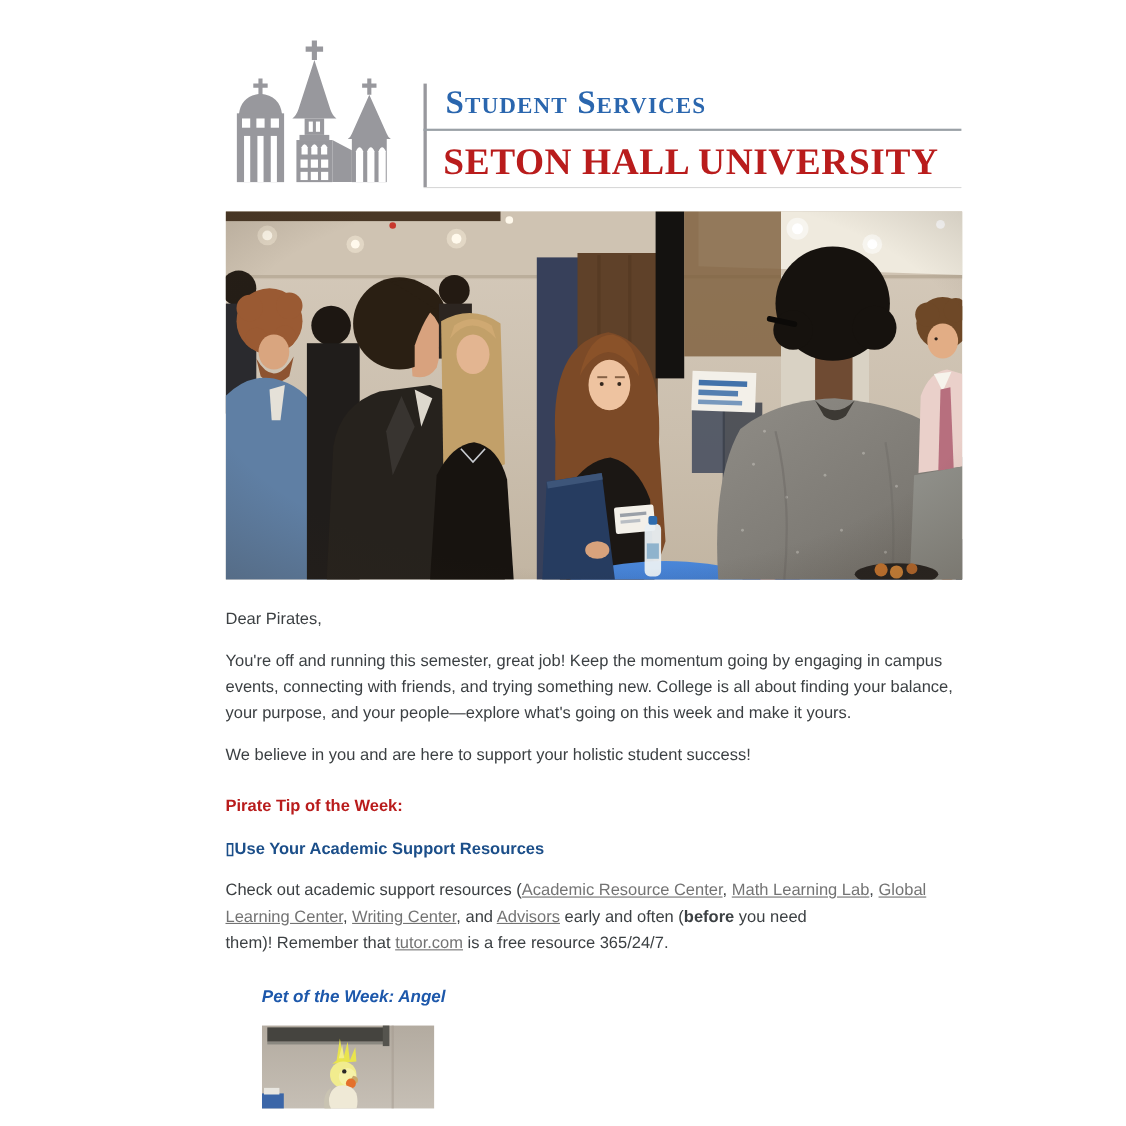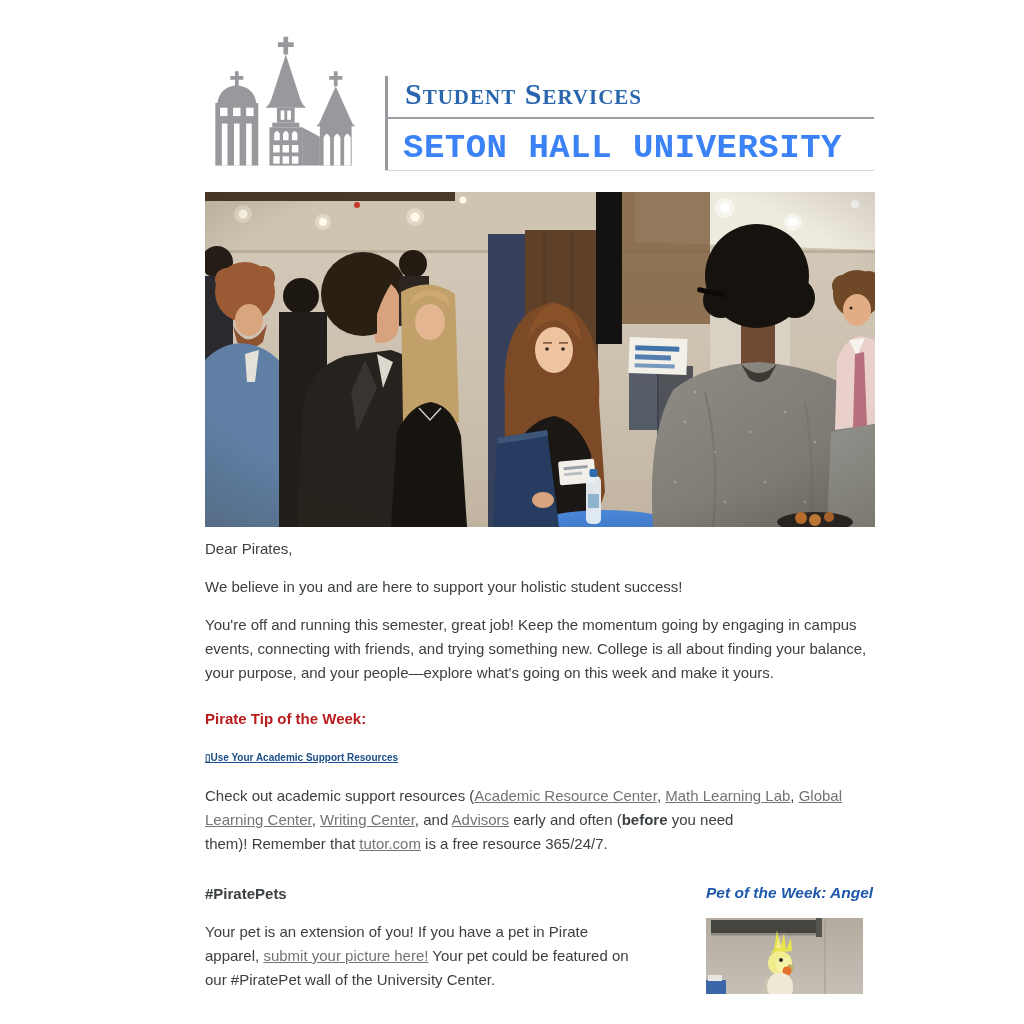--- a/index.html
+++ b/index.html
@@ -18,38 +18,38 @@
   .logo-dept {
     position: absolute; left: 377px; top: 77px;
     font-family: "Liberation Serif", serif;
     font-variant: small-caps; font-weight: 600;
     font-size: 30px; letter-spacing: 1px; color: #2a66ae;
     white-space: nowrap;
   }
   .logo-rule1 { position: absolute; left: 357px; top: 117px; width: 489px; height: 2px; background: #9aa0a6; }
   .logo-univ {
     position: absolute; left: 375px; top: 129px;
-    font-family: Liberation Mono, monospace;
+    font-family: Liberation Serif, serif;
     font-weight: 700; font-size: 34px; letter-spacing: 0.5px;
-    text-transform: uppercase; color: #3b82f6; white-space: nowrap;
+    text-transform: uppercase; color: #b91c1c; white-space: nowrap;
   }
   .logo-rule2 { position: absolute; left: 357px; top: 170px; width: 489px; height: 1px; background: #d8d8d8; }
 
   
   .hero { position: absolute; left: 177px; top: 192px; width: 670px; height: 335px; overflow: hidden; }
   .hero svg { display: block; }
 
   
   .content {
-    position: absolute; left: 177px; top: 537px; width: 670px;
+    position: absolute; left: 177px; top: 551px; width: 670px;
     font-size: 15px; line-height: 24px; color: #3c4043;
   }
   .content p { margin: 0 0 14px 0; }
   .tip-label { margin: 22px 0 0 0 !important; font-weight: 700; color: #b91c1c; }
-  .tip-heading { margin: 15px 0 0 0 !important; font-weight: 700; color: #1b4e89; font-size: 10px; text-decoration: underline; }
+  .tip-heading { margin: 15px 0 0 0 !important; font-weight: 700; color: #1b4e89; font-size: 15px; }
   .resources { margin: 14px 0 0 0 !important; }
   a.body-link { color: #737373; text-decoration: underline; cursor: pointer; }
   strong { font-weight: 700; }
 
   .two-col { display: flex; justify-content: space-between; margin-top: 26px; }
   .col-left { width: 440px; }
   .col-right { width: 202px; padding-left: 33px; }
   .pets-heading { font-weight: 700; margin: 0; }
   .pets-body { margin: 0; }
   .pet-week-heading {
@@ -283,32 +283,28 @@
       <ellipse cx="610" cy="330" rx="38" ry="10" fill="#272320"></ellipse>
       <circle cx="596" cy="326" r="6" fill="#c8762f"></circle>
         <circle cx="610" cy="328" r="6" fill="#d08438"></circle>
         <circle cx="624" cy="325" r="5" fill="#b96a2c"></circle>
       <rect width="670" height="335" fill="url(#vig)"></rect>
     </svg>
   </figure>
 
   <main class="content">
     <p class="greeting">Dear Pirates,</p>
+    <p>You're off and running this semester, great job! Keep the momentum going by engaging in campus events, connecting with friends, and trying something new. College is all about finding your balance, your purpose, and your people—explore what's going on this week and make it yours.</p>
     <p>We believe in you and are here to support your holistic student success!</p>
-    <p>You're off and running this semester, great job! Keep the momentum going by engaging in campus events, connecting with friends, and trying something new. College is all about finding your balance, your purpose, and your people—explore what's going on this week and make it yours.</p>
 
     <p class="tip-label">Pirate Tip of the Week:</p>
     <p class="tip-heading">▯Use Your Academic Support Resources</p>
     <p class="resources"><span>Check out academic support resources (</span><a href="#" class="body-link">Academic Resource Center</a><span>, </span><a href="#" class="body-link">Math Learning Lab</a><span>, </span><a href="#" class="body-link">Global Learning Center</a><span>, </span><a href="#" class="body-link">Writing Center</a><span>, and </span><a href="#" class="body-link">Advisors</a><span> early and often (</span><strong>before</strong><span> you need</span><br><span>them)! Remember that </span><a href="#" class="body-link">tutor.com</a><span> is a free resource 365/24/7.</span></p>
 
     <section class="two-col">
-      <div class="col-left">
-        <p class="pets-heading">#PiratePets</p>
-        <p class="pets-body"><span>Your pet is an extension of you! If you have a pet in Pirate apparel, </span><a href="#" class="body-link">submit your picture here!</a><span> Your pet could be featured on our #PiratePet wall of the University Center.</span></p>
-      </div>
       <div class="col-right">
         <p class="pet-week-heading">Pet of the Week: Angel</p>
         <figure class="pet-photo" style="margin:0;">
           <svg width="157" height="76" viewBox="0 0 157 76" preserveAspectRatio="none" aria-hidden="true">
             <defs>
               <linearGradient id="petwall" x1="0" y1="0" x2="0" y2="1">
                 <stop offset="0" stop-color="#b3aba0"></stop>
                   <stop offset="1" stop-color="#c6bfb5"></stop>
               </linearGradient>
             </defs>

